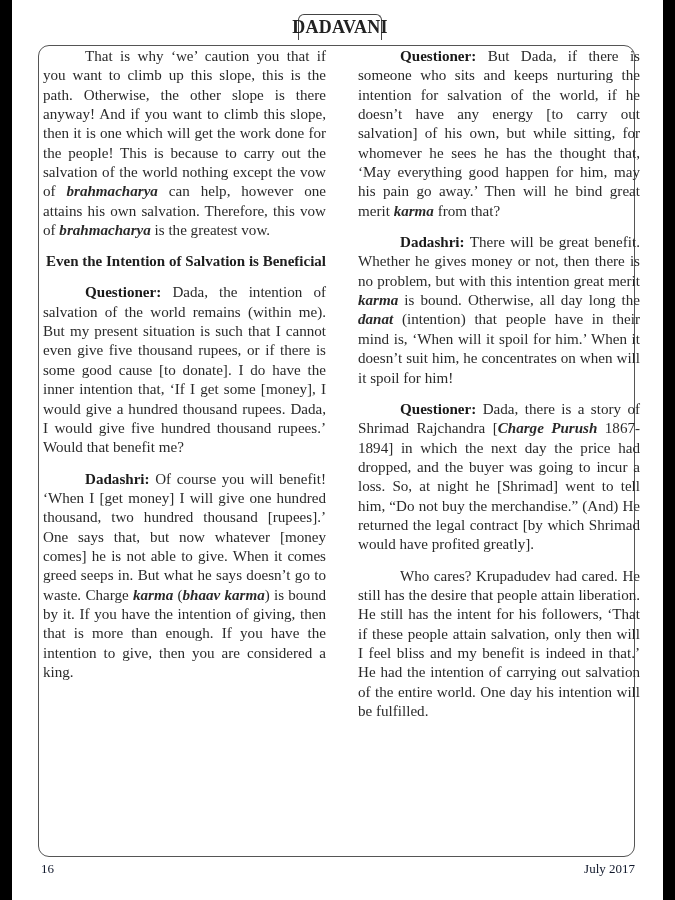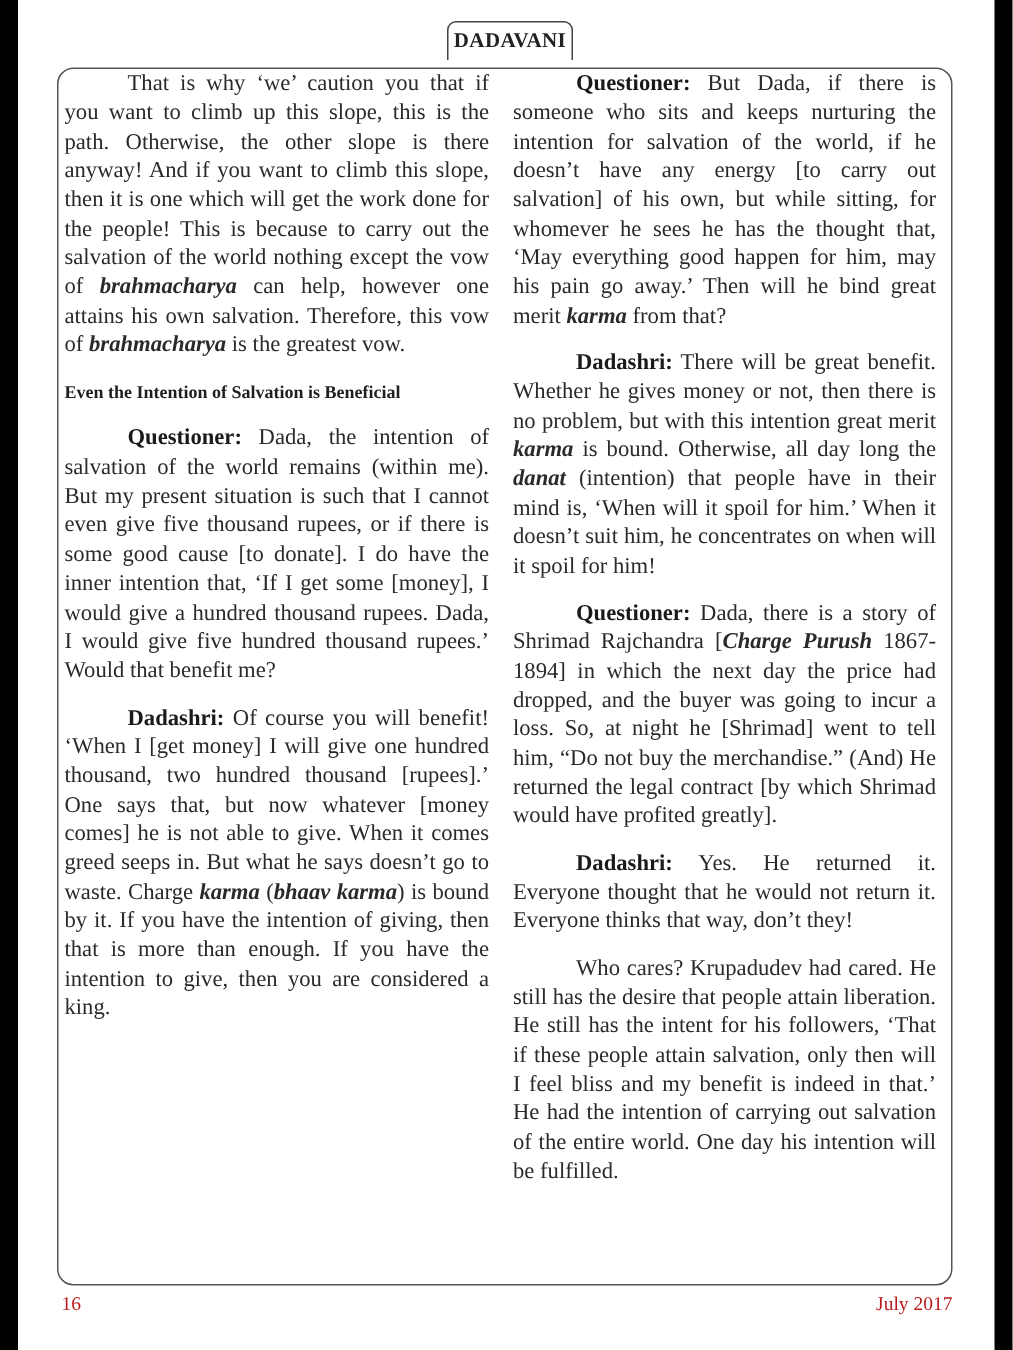--- a/index.html
+++ b/index.html
@@ -12,49 +12,49 @@
   .side-bar { position: absolute; top: 0; bottom: 0; background: #000; }
   .side-bar.left { left: 0; width: 12px; }
   .side-bar.right { right: 0; width: 12px; }
 
   .header-tab {
     position: absolute; left: 298px; top: 14px; width: 82px; height: 25px;
     border: 1.5px solid #444; border-bottom: none;
     border-radius: 6px 6px 0 0;
     background: #fff;
     display: flex; align-items: center; justify-content: center;
-    font-weight: bold; font-size: 14px; letter-spacing: 0.3px; color: #222;
+    font-weight: bold; font-size: 18px; letter-spacing: 0.3px; color: #222;
     z-index: 3;
   }
   .frame {
     position: absolute; left: 38px; top: 45px; width: 597px; height: 812px;
     border: 1.6px solid #555; border-radius: 11px;
     box-sizing: border-box;
   }
   .frame::before {
     
     content: ""; position: absolute; left: 259px; top: -3px; width: 83px; height: 4px; background: transparent;
   }
   .col {
     position: absolute; top: 47px;
     font-size: 15.1px; line-height: 19.35px;
     text-align: justify;
   }
   .col.left { left: 43px; width: 283px; }
-  .col.right { left: 342px; width: 282px; }
+  .col.right { left: 358px; width: 282px; }
   .col p { margin: 0 0 12px 0; text-indent: 42px; hyphens: none; }
   .col p.last { margin-bottom: 0; }
   .col .label { font-weight: bold; color: #1a1a1a; }
   .col i { font-style: italic; font-weight: bold; }
   .col h3 {
-    margin: 2px 0 12px 0; text-align: left; font-size: 12px; line-height: 19px;
+    margin: 2px 0 12px 0; text-align: right; font-size: 15px; line-height: 19px;
     font-weight: bold; color: #1f1f1f; text-indent: 0;
   }
   .footer {
-    position: absolute; top: 861px; font-size: 13px; color: #b91c1c;
+    position: absolute; top: 861px; font-size: 13px; color: #0f172a;
   }
   .footer.left { left: 41px; }
   .footer.right { right: 40px; text-align: right; }
 </style>
 </head>
 <body>
 
 <div class="side-bar left"></div>
 <div class="side-bar right"></div>
 
@@ -73,19 +73,18 @@
       <p><span class="label">Questioner:</span><span> Dada, the intention of salvation of the world remains (within me). But my present situation is such that I cannot even give five thousand rupees, or if there is some good cause [to donate]. I do have the inner intention that, ‘If I get some [money], I would give a hundred thousand rupees. Dada, I would give five hundred thousand rupees.’ Would that benefit me?</span></p>
       <p class="last"><span class="label">Dadashri:</span><span> Of course you will benefit! ‘When I [get money] I will give one hundred thousand, two hundred thousand [rupees].’ One says that, but now whatever [money comes] he is not able to give. When it comes greed seeps in. But what he says doesn’t go to waste. Charge </span><i>karma</i><span> (</span><i>bhaav karma</i><span>) is bound by it. If you have the intention of giving, then that is more than enough. If you have the intention to give, then you are considered a king.</span></p>
     </div>
 </div>
 
 <div class="col right">
   <div>
       <p><span class="label">Questioner:</span><span> But Dada, if there is someone who sits and keeps nurturing the intention for salvation of the world, if he doesn’t have any energy [to carry out salvation] of his own, but while sitting, for whomever he sees he has the thought that, ‘May everything good happen for him, may his pain go away.’ Then will he bind great merit </span><i>karma</i><span> from that?</span></p>
       <p><span class="label">Dadashri:</span><span> There will be great benefit. Whether he gives money or not, then there is no problem, but with this intention great merit </span><i>karma</i><span> is bound. Otherwise, all day long the </span><i>danat</i><span> (intention) that people have in their mind is, ‘When will it spoil for him.’ When it doesn’t suit him, he concentrates on when will it spoil for him!</span></p>
       <p><span class="label">Questioner:</span><span> Dada, there is a story of Shrimad Rajchandra [</span><i>Charge Purush</i><span> 1867-1894] in which the next day the price had dropped, and the buyer was going to incur a loss. So, at night he [Shrimad] went to tell him, “Do not buy the merchandise.” (And) He returned the legal contract [by which Shrimad would have profited greatly].</span></p>
-      <p><span class="label">Dadashri:</span><span> Yes. He returned it. Everyone thought that he would not return it. Everyone thinks that way, don’t they!</span></p>
       <p class="last"><span>Who cares? Krupadudev had cared. He still has the desire that people attain liberation. He still has the intent for his followers, ‘That if these people attain salvation, only then will I feel bliss and my benefit is indeed in that.’ He had the intention of carrying out salvation of the entire world. One day his intention will be fulfilled.</span></p>
     </div>
 </div>
 
 <div class="footer left">16</div>
 <div class="footer right">July 2017</div>
 
 </body></html>

